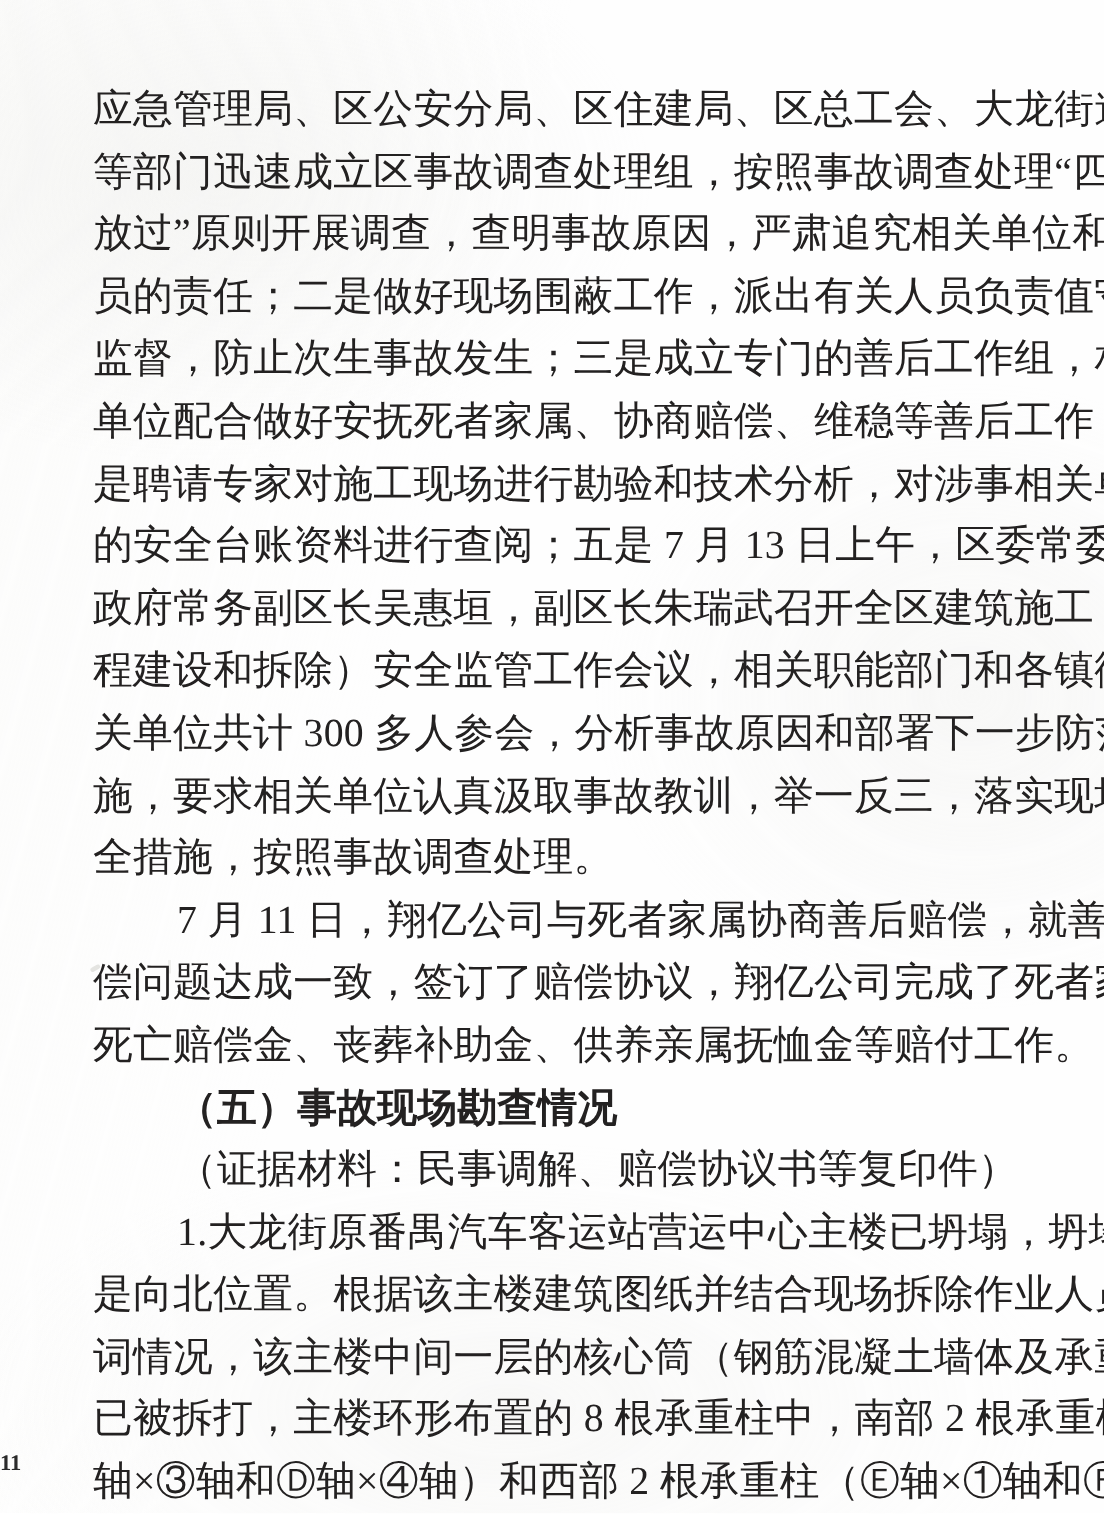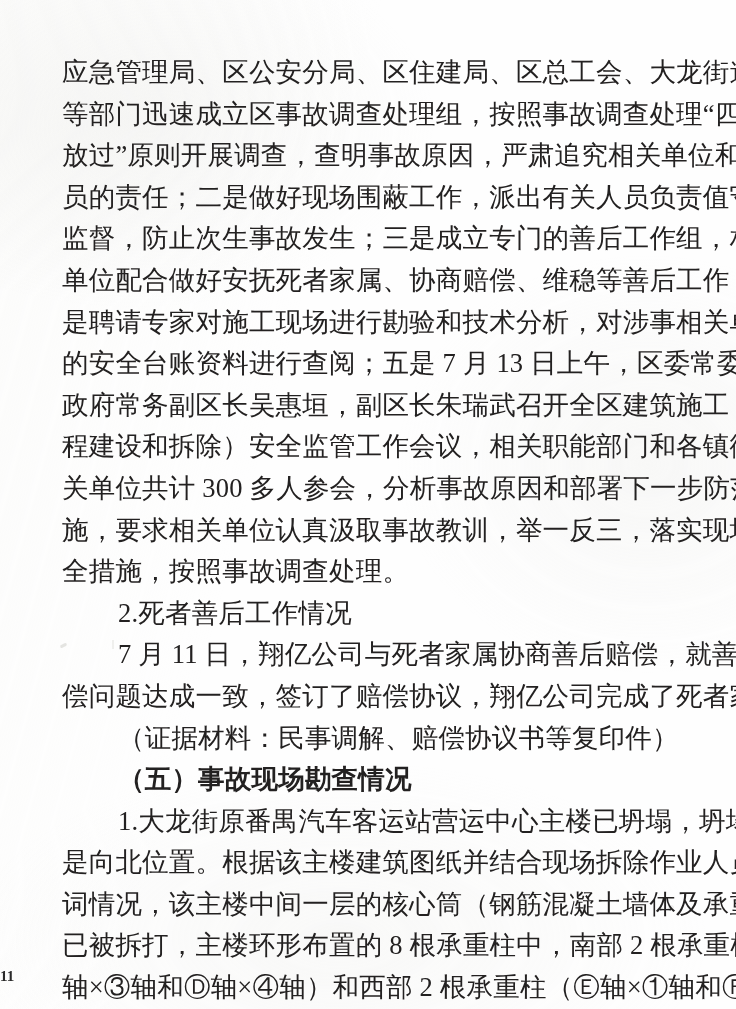--- a/index.html
+++ b/index.html
@@ -118,35 +118,33 @@
       <span class="ln">单位配合做好安抚死者家属、协商赔偿、维稳等善后工作；四</span>
       <span class="ln">是聘请专家对施工现场进行勘验和技术分析，对涉事相关单位</span>
       <span class="ln">的安全台账资料进行查阅；五是 7 月 13 日上午，区委常委、区</span>
       <span class="ln">政府常务副区长吴惠垣，副区长朱瑞武召开全区建筑施工（工</span>
       <span class="ln">程建设和拆除）安全监管工作会议，相关职能部门和各镇街有</span>
       <span class="ln">关单位共计 300 多人参会，分析事故原因和部署下一步防范措</span>
       <span class="ln">施，要求相关单位认真汲取事故教训，举一反三，落实现场安</span>
       <span class="ln">全措施，按照事故调查处理。</span>
     </div>
 
-    <div class="lines">
-      <span class="ln indent-2">2.死者善后工作情况</span>
-    </div>
 
     <div class="lines">
       <span class="ln indent-2">7 月 11 日，翔亿公司与死者家属协商善后赔偿，就善后赔</span>
       <span class="ln">偿问题达成一致，签订了赔偿协议，翔亿公司完成了死者家属</span>
+      <span class="ln">死亡赔偿金、丧葬补助金、供养亲属抚恤金等赔付工作。</span>
+    </div>
+
+    <div class="lines">
+      <span class="ln indent-2 heading-bold">（五）事故现场勘查情况</span>
     </div>
 
     <div class="lines">
       <span class="ln indent-2">（证据材料：民事调解、赔偿协议书等复印件）</span>
-    </div>
-
-    <div class="lines">
-      <span class="ln indent-2 heading-bold">（五）事故现场勘查情况</span>
     </div>
 
     <div class="lines">
       <span class="ln indent-2 tight">1.大龙街原番禺汽车客运站营运中心主楼已坍塌，坍塌方向</span>
       <span class="ln">是向北位置。根据该主楼建筑图纸并结合现场拆除作业人员证</span>
       <span class="ln tight">词情况，该主楼中间一层的核心筒（钢筋混凝土墙体及承重柱）</span>
       <span class="ln tight">已被拆打，主楼环形布置的 8 根承重柱中，南部 2 根承重柱（Ⓓ</span>
       <span class="ln tight">轴×③轴和Ⓓ轴×④轴）和西部 2 根承重柱（Ⓔ轴×①轴和Ⓕ</span>
 
     </div>

